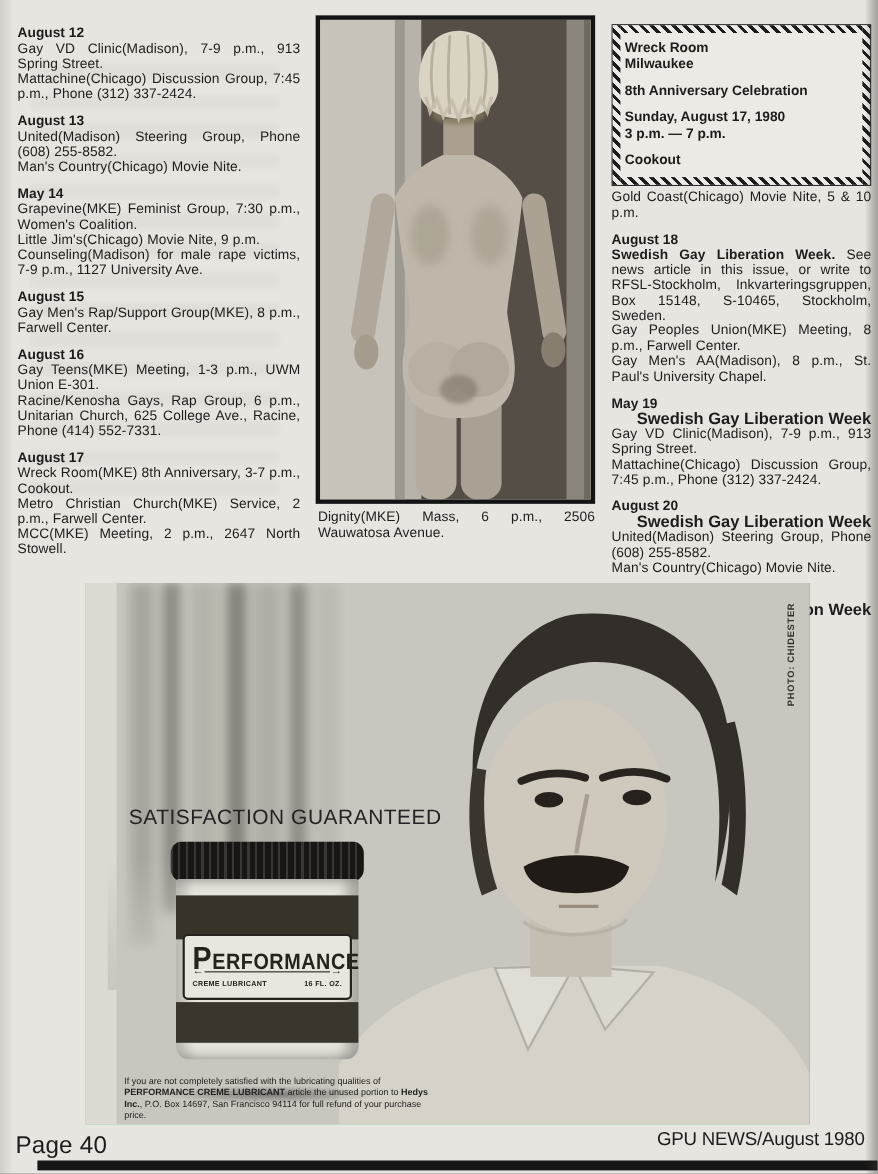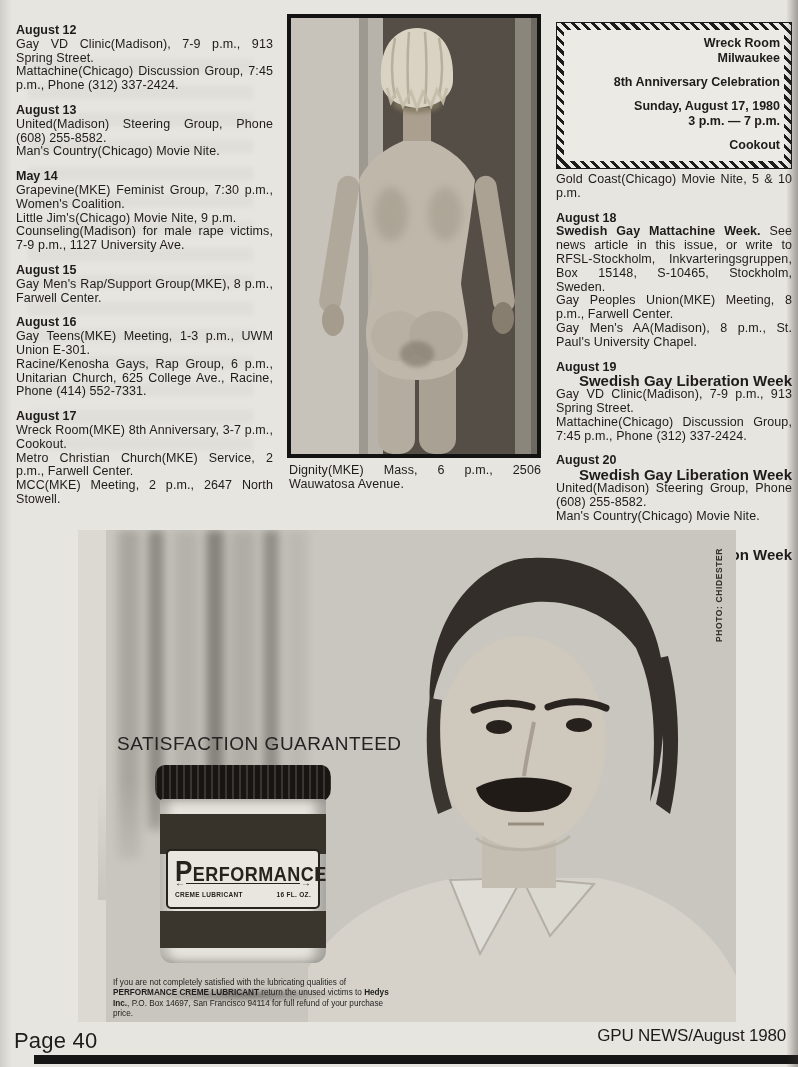--- a/index.html
+++ b/index.html
@@ -27,21 +27,21 @@
   .cal-line{font-size:12.5px;line-height:13.8px;margin:0;text-align:justify;letter-spacing:.1px;}
   .cal-sub{font-size:15px;line-height:13.8px;font-weight:bold;margin:0;text-align:right;}
   
   .figure-photo{position:absolute;left:287px;top:14px;width:246px;height:436px;
     border:4px solid #131313;background:#b7b3aa;}
   .figure-caption{position:absolute;left:289px;top:464px;width:252px;}
   
   .wreck-box{border:1.5px solid #181818;background:#eceae5;margin-bottom:4px;}
   .wreck-frame{border:7px solid transparent;
     border-image:repeating-linear-gradient(45deg,#1c1c1c 0 3px,#eceae5 3px 7px) 7;
-    padding:6px 4px 8px 4px;text-align:right;}
+    padding:6px 4px 8px 4px;text-align:left;}
   .wreck-line{font-size:12.5px;line-height:15px;font-weight:bold;margin:0;}
   .wreck-gap{height:9px;}
   
   .ad{position:absolute;left:78px;top:530px;width:658px;height:492px;background:#22c55e;}
   .ad-photo{position:absolute;left:0;top:0;}
   .ad-headline{position:absolute;left:39px;top:203px;font-size:19px;letter-spacing:.5px;color:#232323;}
   .jar{position:absolute;left:82px;top:235px;width:166px;height:232px;}
   .jar-lid{position:absolute;left:-5px;top:0;width:176px;height:36px;background:#181512;
     border-radius:10px/12px;
     background-image:repeating-linear-gradient(90deg,rgba(255,255,255,.14) 0 2px,rgba(0,0,0,0) 2px 7px);}
@@ -175,26 +175,26 @@
         <p class="wreck-line">3 p.m. — 7 p.m.</p>
         <div class="wreck-gap"></div>
         <p class="wreck-line">Cookout</p>
       </div>
     </div>
     <div class="cal-section">
       <p class="cal-line">Gold Coast(Chicago) Movie Nite, 5 &amp; 10 p.m.</p>
     </div>
     <div class="cal-section">
       <p class="cal-date">August 18</p>
-      <p class="cal-line"><b>Swedish Gay Mattachine Week.</b> <span>See news article in this issue, or write to RFSL-Stockholm, Inkvarteringsgruppen, Box 15148, S-10465, Stockholm, Sweden.</span></p>
+      <p class="cal-line"><b>Swedish Gay Liberation Week.</b> <span>See news article in this issue, or write to RFSL-Stockholm, Inkvarteringsgruppen, Box 15148, S-10465, Stockholm, Sweden.</span></p>
       <p class="cal-line">Gay Peoples Union(MKE) Meeting, 8 p.m., Farwell Center.</p>
       <p class="cal-line">Gay Men's AA(Madison), 8 p.m., St. Paul's University Chapel.</p>
     </div>
     <div class="cal-section">
-      <p class="cal-date">August 19</p>
+      <p class="cal-date">May 19</p>
       <p class="cal-sub">Swedish Gay Liberation Week</p>
       <p class="cal-line">Gay VD Clinic(Madison), 7-9 p.m., 913 Spring Street.</p>
       <p class="cal-line">Mattachine(Chicago) Discussion Group, 7:45 p.m., Phone (312) 337-2424.</p>
     </div>
     <div class="cal-section">
       <p class="cal-date">August 20</p>
       <p class="cal-sub">Swedish Gay Liberation Week</p>
       <p class="cal-line">United(Madison) Steering Group, Phone (608) 255-8582.</p>
       <p class="cal-line">Man's Country(Chicago) Movie Nite.</p>
     </div>
@@ -266,21 +266,21 @@
             <span>→</span>
           </div>
           <div class="label-foot">
             <span>CREME LUBRICANT</span>
             <span>16 FL. OZ.</span>
           </div>
         </div>
       </div>
     </div>
 
-    <div class="ad-fineprint"><span>If you are not completely satisfied with the lubricating qualities of</span> <b>PERFORMANCE CREME LUBRICANT</b> <span>return the unused victims to</span> <b>Hedys Inc.</b><span>, P.O. Box 14697, San Francisco 94114 for full refund of your purchase price.</span></div>
+    <div class="ad-fineprint"><span>If you are not completely satisfied with the lubricating qualities of</span> <b>PERFORMANCE CREME LUBRICANT</b> <span>article the unused portion to</span> <b>Hedys Inc.</b><span>, P.O. Box 14697, San Francisco 94114 for full refund of your purchase price.</span></div>
 
     <div class="photo-credit">PHOTO: CHIDESTER</div>
   </div>
 
   <div class="footer-left">Page 40</div>
   <div class="footer-right">GPU NEWS/August 1980</div>
   <div class="footer-bar"></div>
 </div>
 
 </body></html>

